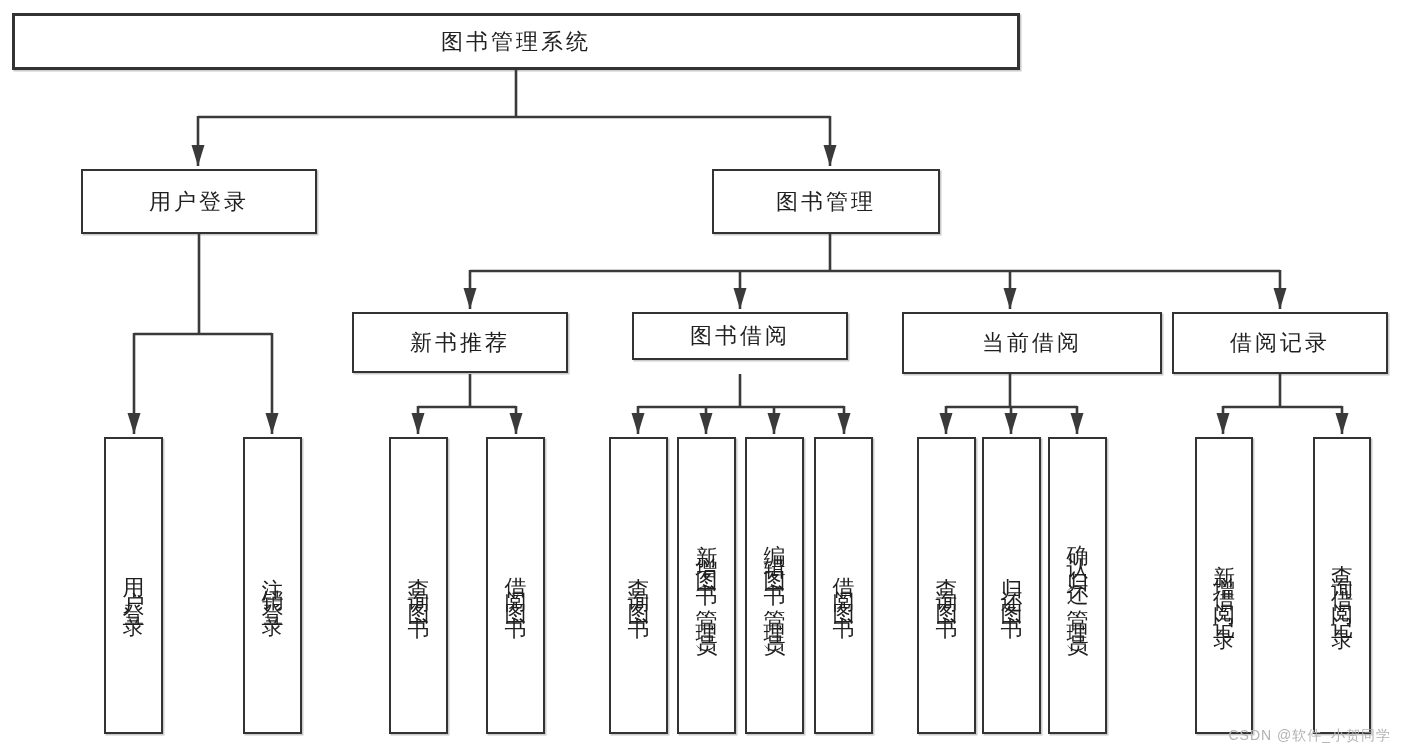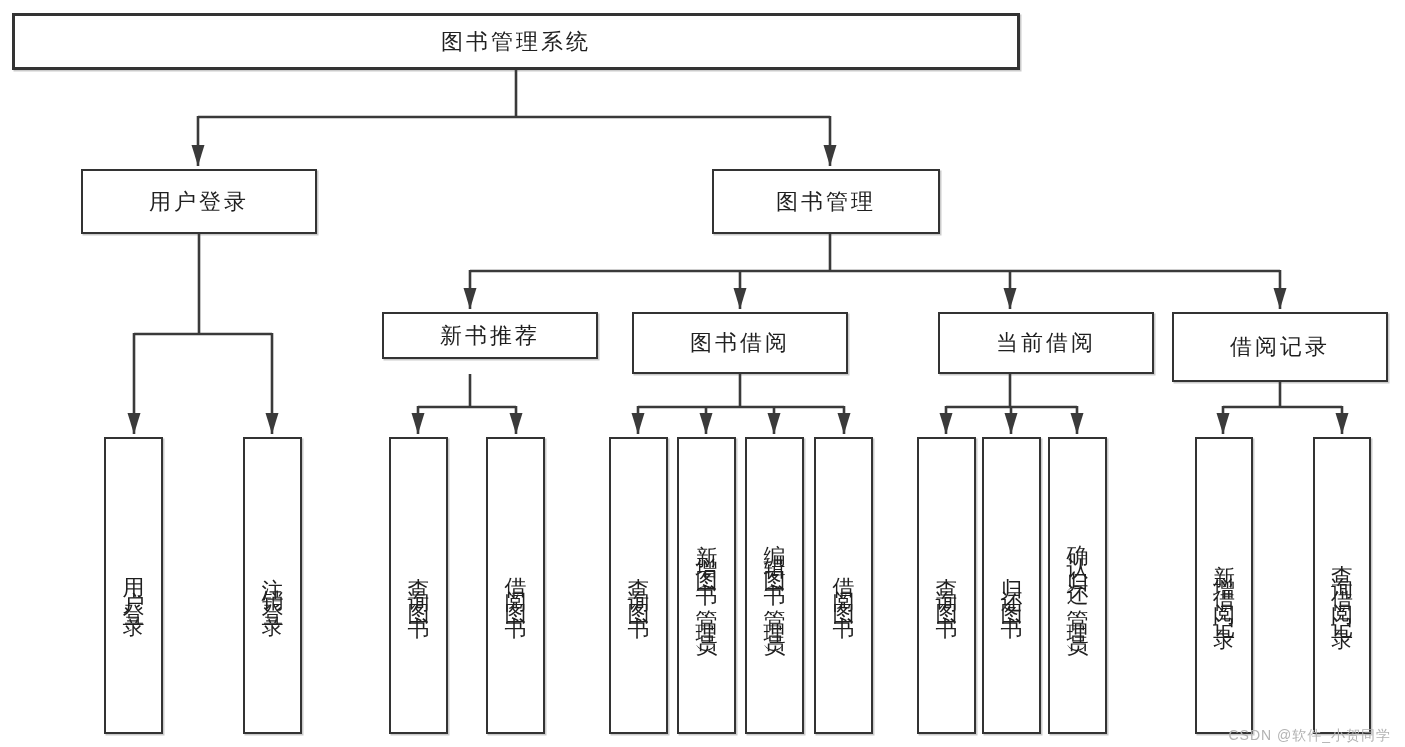--- a/index.html
+++ b/index.html
@@ -132,30 +132,30 @@
     <span class="label">图书管理系统</span>
   </div>
 
   <div class="box" style="left:81px;top:169px;width:236px;height:65px">
     <span class="label">用户登录</span>
   </div>
   <div class="box" style="left:712px;top:169px;width:228px;height:65px">
     <span class="label">图书管理</span>
   </div>
 
-  <div class="box" style="left:382px;top:312px;width:216px;height:47px">
+  <div class="box" style="left:352px;top:312px;width:216px;height:61px">
     <span class="label">新书推荐</span>
   </div>
-  <div class="box" style="left:632px;top:312px;width:216px;height:62px">
+  <div class="box" style="left:632px;top:312px;width:216px;height:48px">
     <span class="label">图书借阅</span>
   </div>
-  <div class="box" style="left:938px;top:312px;width:216px;height:62px">
+  <div class="box" style="left:902px;top:312px;width:260px;height:62px">
     <span class="label">当前借阅</span>
   </div>
-  <div class="box" style="left:1172px;top:312px;width:216px;height:70px">
+  <div class="box" style="left:1172px;top:312px;width:216px;height:62px">
     <span class="label">借阅记录</span>
   </div>
 
   <div class="box v" style="left:104px;top:437px;width:59px;height:297px">
     <span class="label">用户登录</span>
   </div>
   <div class="box v" style="left:243px;top:437px;width:59px;height:297px">
     <span class="label">注销登录</span>
   </div>
 

